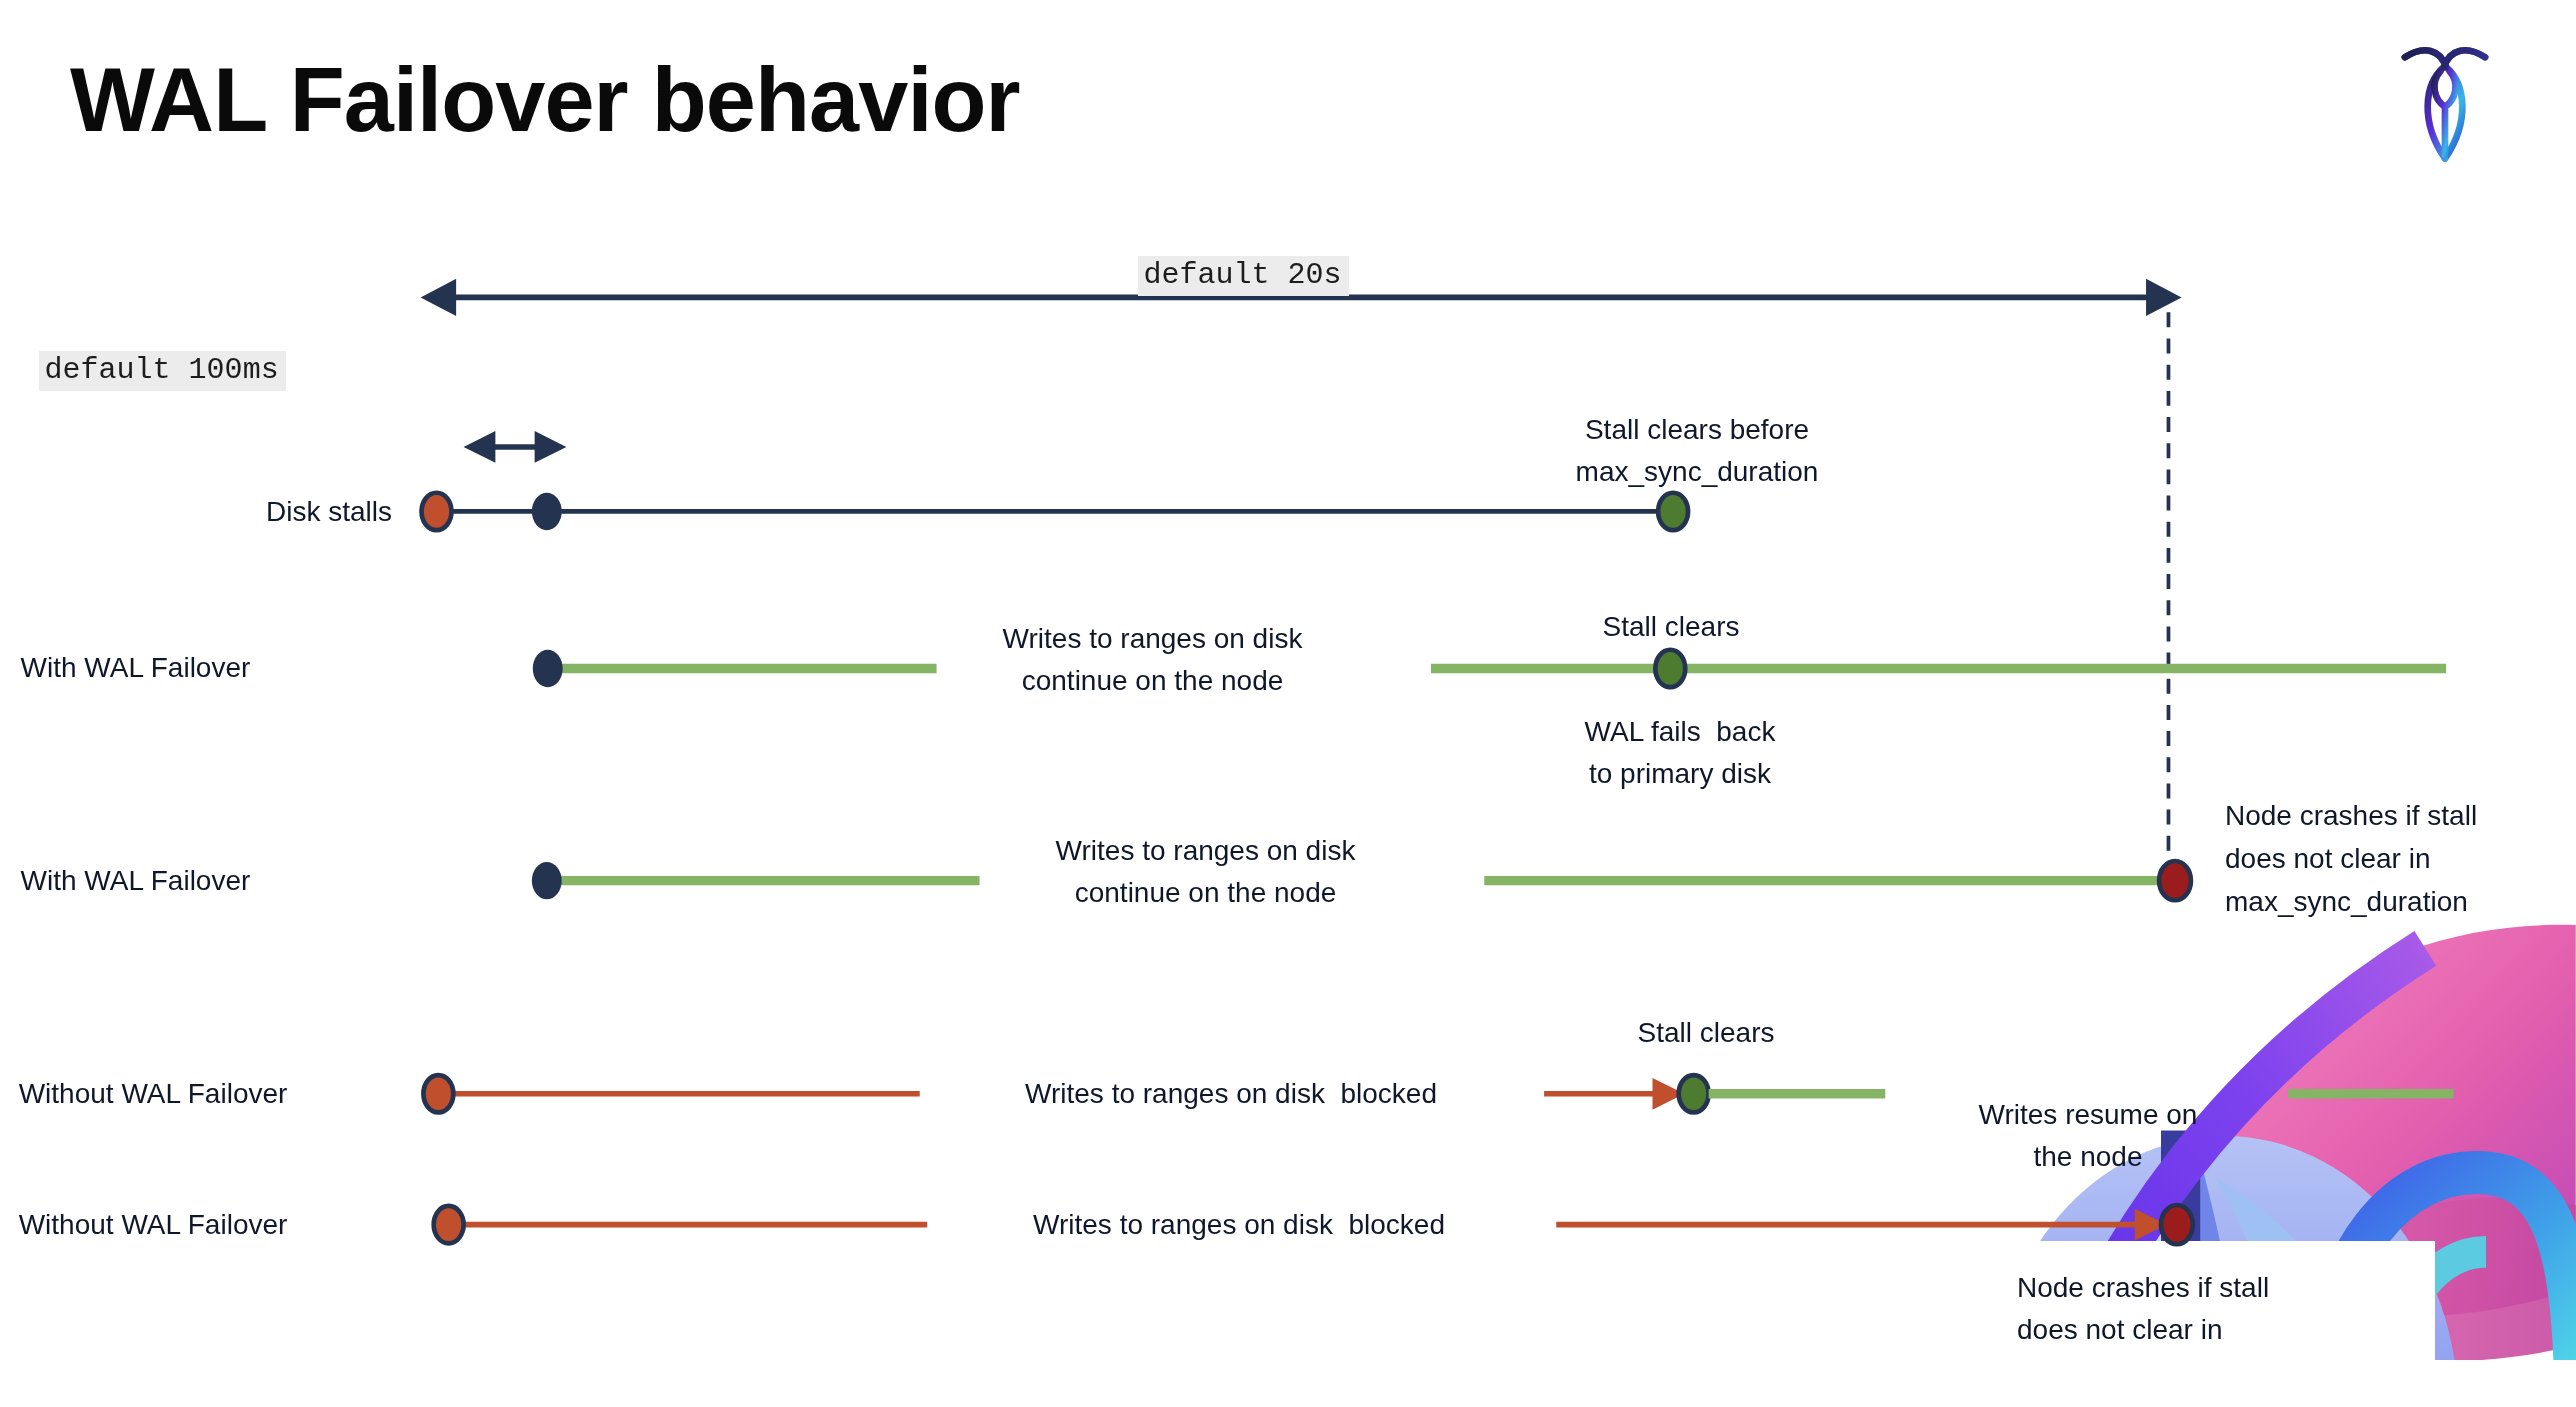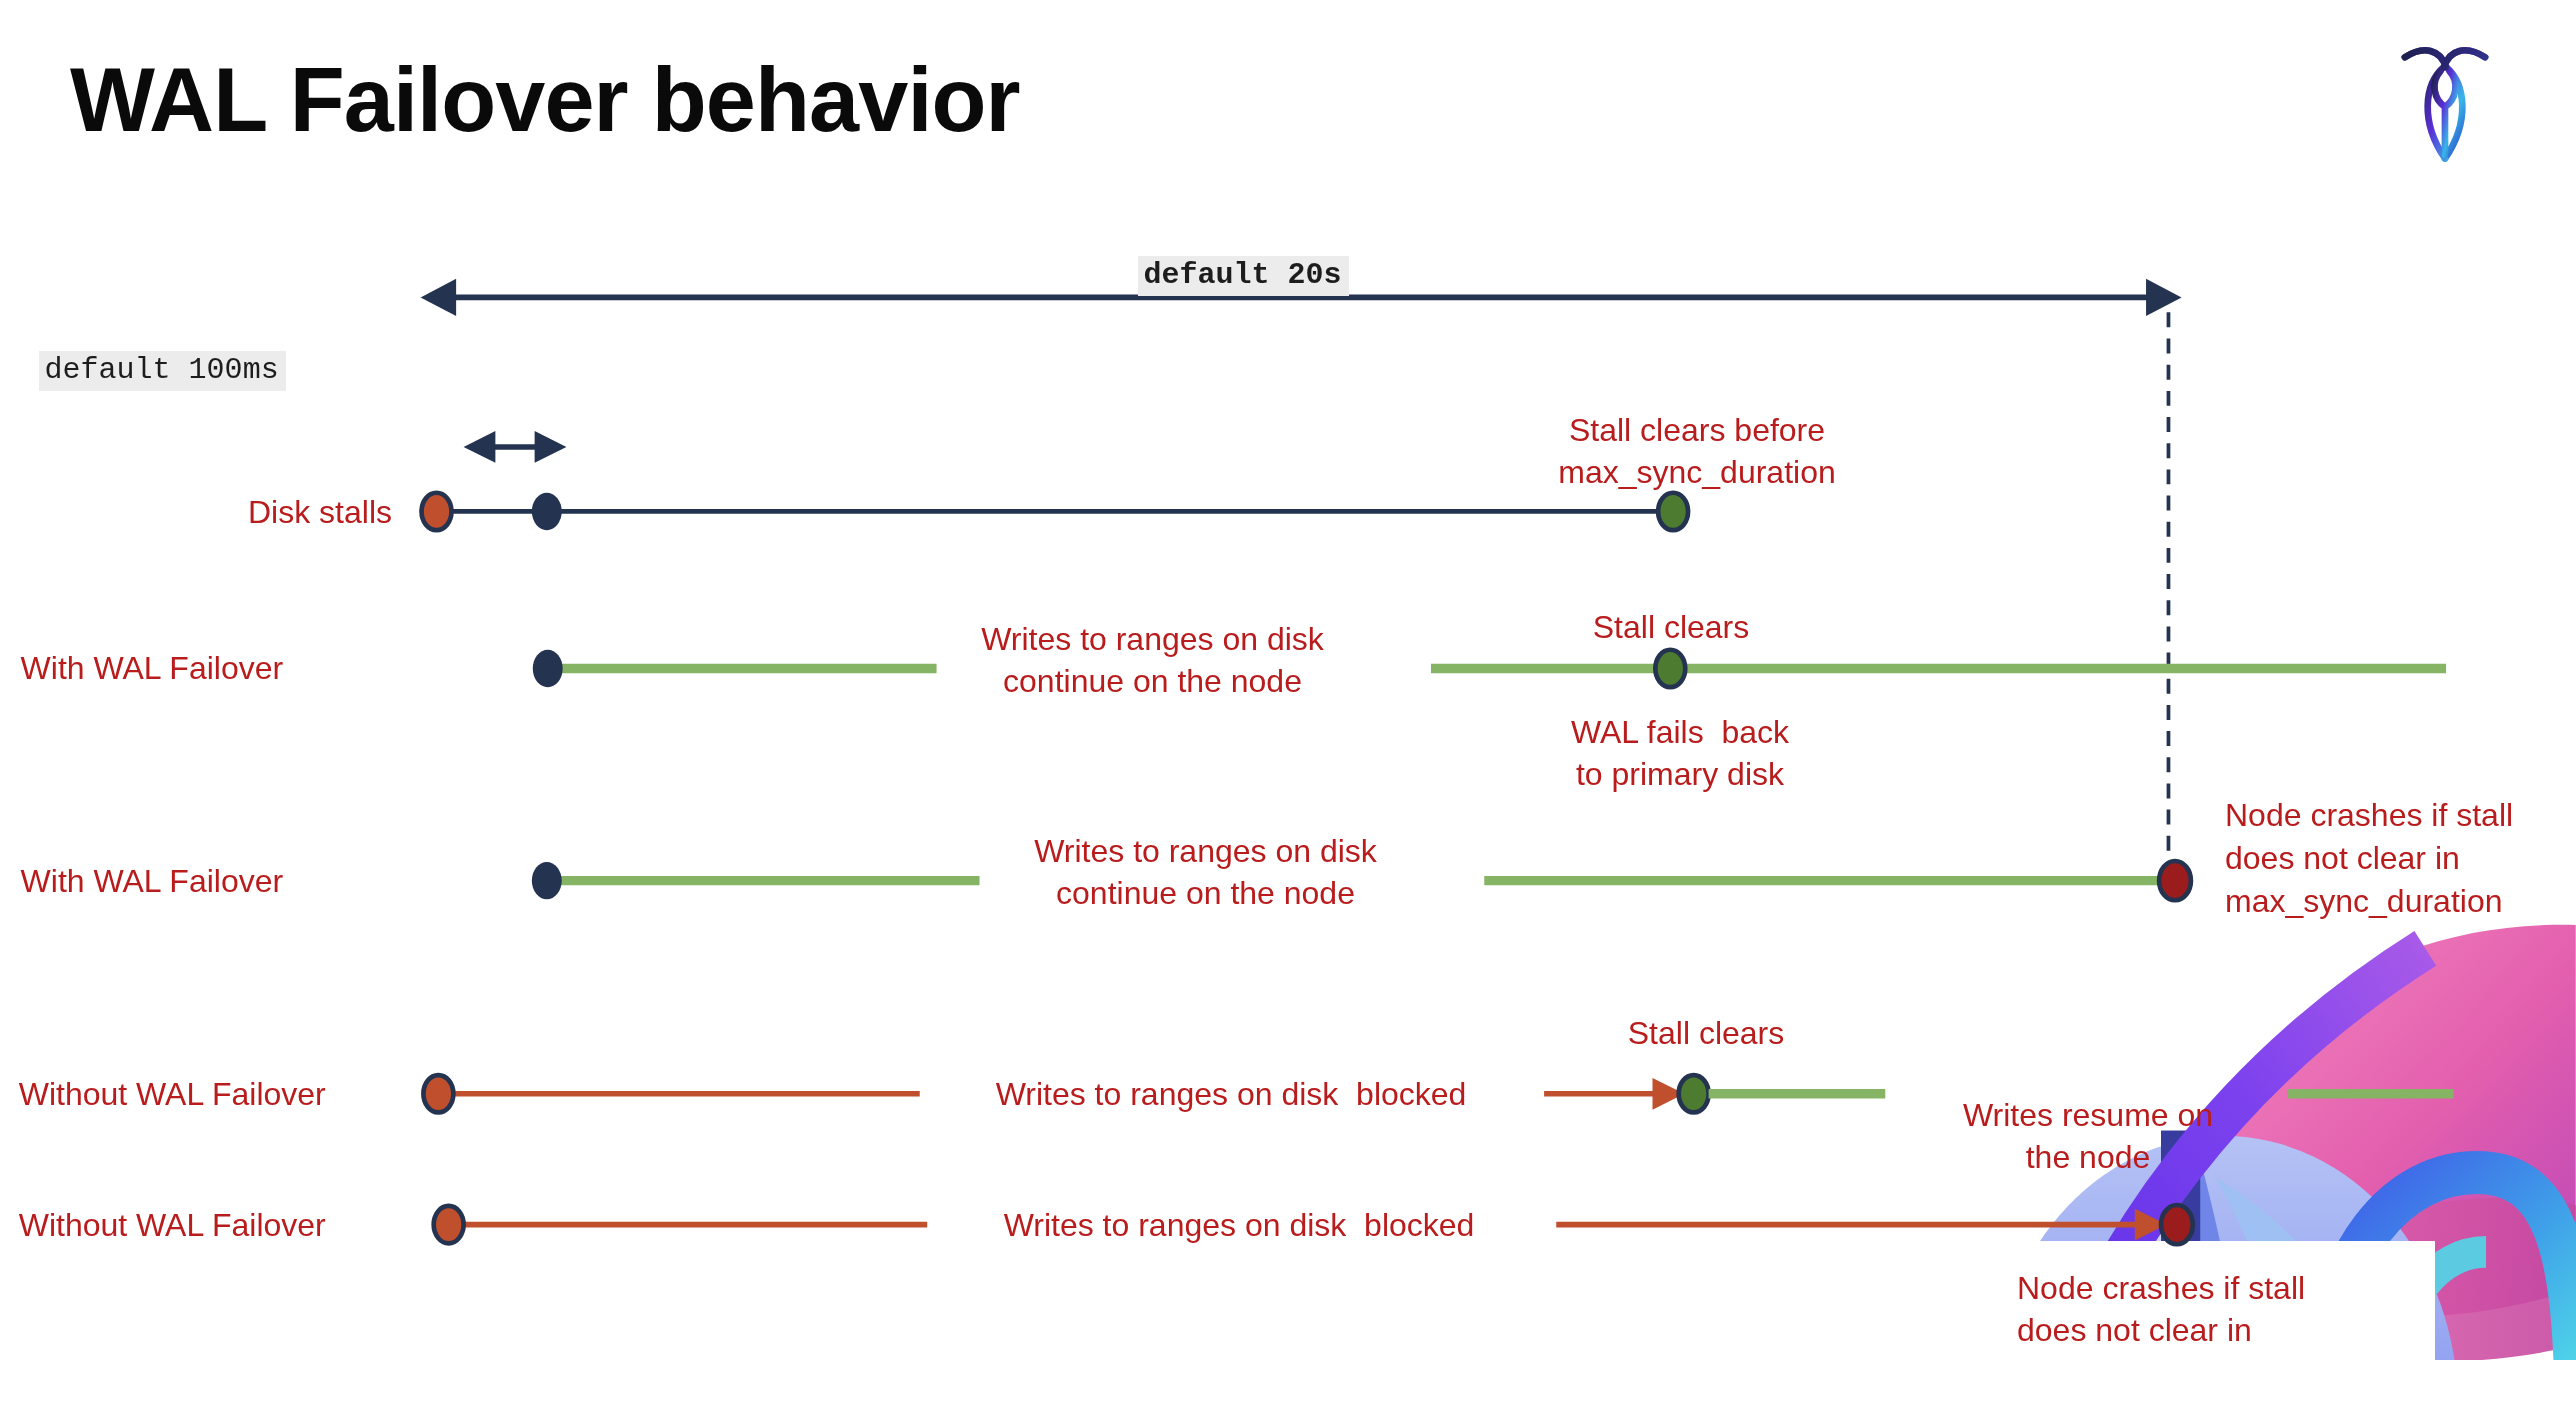--- a/index.html
+++ b/index.html
@@ -6,21 +6,21 @@
   .stage{
     position:relative;width:2576px;height:1360px;background:#ffffff;
     overflow:hidden;font-family:"Liberation Sans","DejaVu Sans",sans-serif;color:#141414;
   }
   .abs{position:absolute;}
   .title{
     font-size:90px;font-weight:800;letter-spacing:-0.9px;color:#0a0a0a;
     white-space:nowrap;
   }
   .lbl{
-    font-size:32px;line-height:42px;color:#b91c1c;white-space:pre-wrap;
+    font-size:28px;line-height:42px;color:#0f172a;white-space:pre-wrap;
   }
   .lbl.center{text-align:center;}
   .lbl.right{text-align:right;}
   .mono-wrap{display:flex;flex-direction:column;align-items:flex-start;gap:4.7px;}
   .mono-lbl{
     font-family:"Liberation Mono","DejaVu Sans Mono",monospace;
     font-size:30px;line-height:36px;background:#ececec;color:#1d1d1d;
     padding:0.9px 7.5px 2.8px 5.6px;white-space:pre;
   }
   .overlay{position:absolute;left:0;top:0;pointer-events:none;}
@@ -157,21 +157,21 @@
       </linearGradient>
     </defs>
     <g fill="none" stroke-linecap="round">
       <path d="M8,16 C28,3 45,8 51,26 C72,44 76,84 50,122" stroke="url(#gLogo)" stroke-width="7"></path>
       <path d="M92,16 C72,3 55,8 49,26 C28,44 24,84 50,122" stroke="url(#gLogo)" stroke-width="7"></path>
       <path d="M50,118 L50,68 M50,68 C38,60 35,42 45,31 M50,68 C62,60 65,42 55,31" stroke="url(#gLogo)" stroke-width="7"></path>
       <path d="M8,16 C28,3 45,8 51,26 M92,16 C72,3 55,8 49,26" stroke="url(#gLogoAnt)" stroke-width="7" opacity="0.85"></path>
     </g>
   </svg>
 
-  <div class="abs mono-wrap" style="left:1138px;top:256px;font-weight:bold;">
+  <div class="abs mono-wrap" style="left:1138px;top:256px;">
     <span class="mono-lbl">default 20s</span>
   </div>
   <div class="abs mono-wrap" style="left:39px;top:351px;text-align:center;">
     <span class="mono-lbl">default 100ms</span>
   </div>
 
   <div class="abs lbl right" style="left:140px;top:491px;width:252px;">Disk stalls</div>
   <div class="abs lbl" style="left:20.6px;top:647px;">With WAL Failover</div>
   <div class="abs lbl" style="left:20.6px;top:860px;">With WAL Failover</div>
   <div class="abs lbl" style="left:18.7px;top:1073px;">Without WAL Failover</div>

